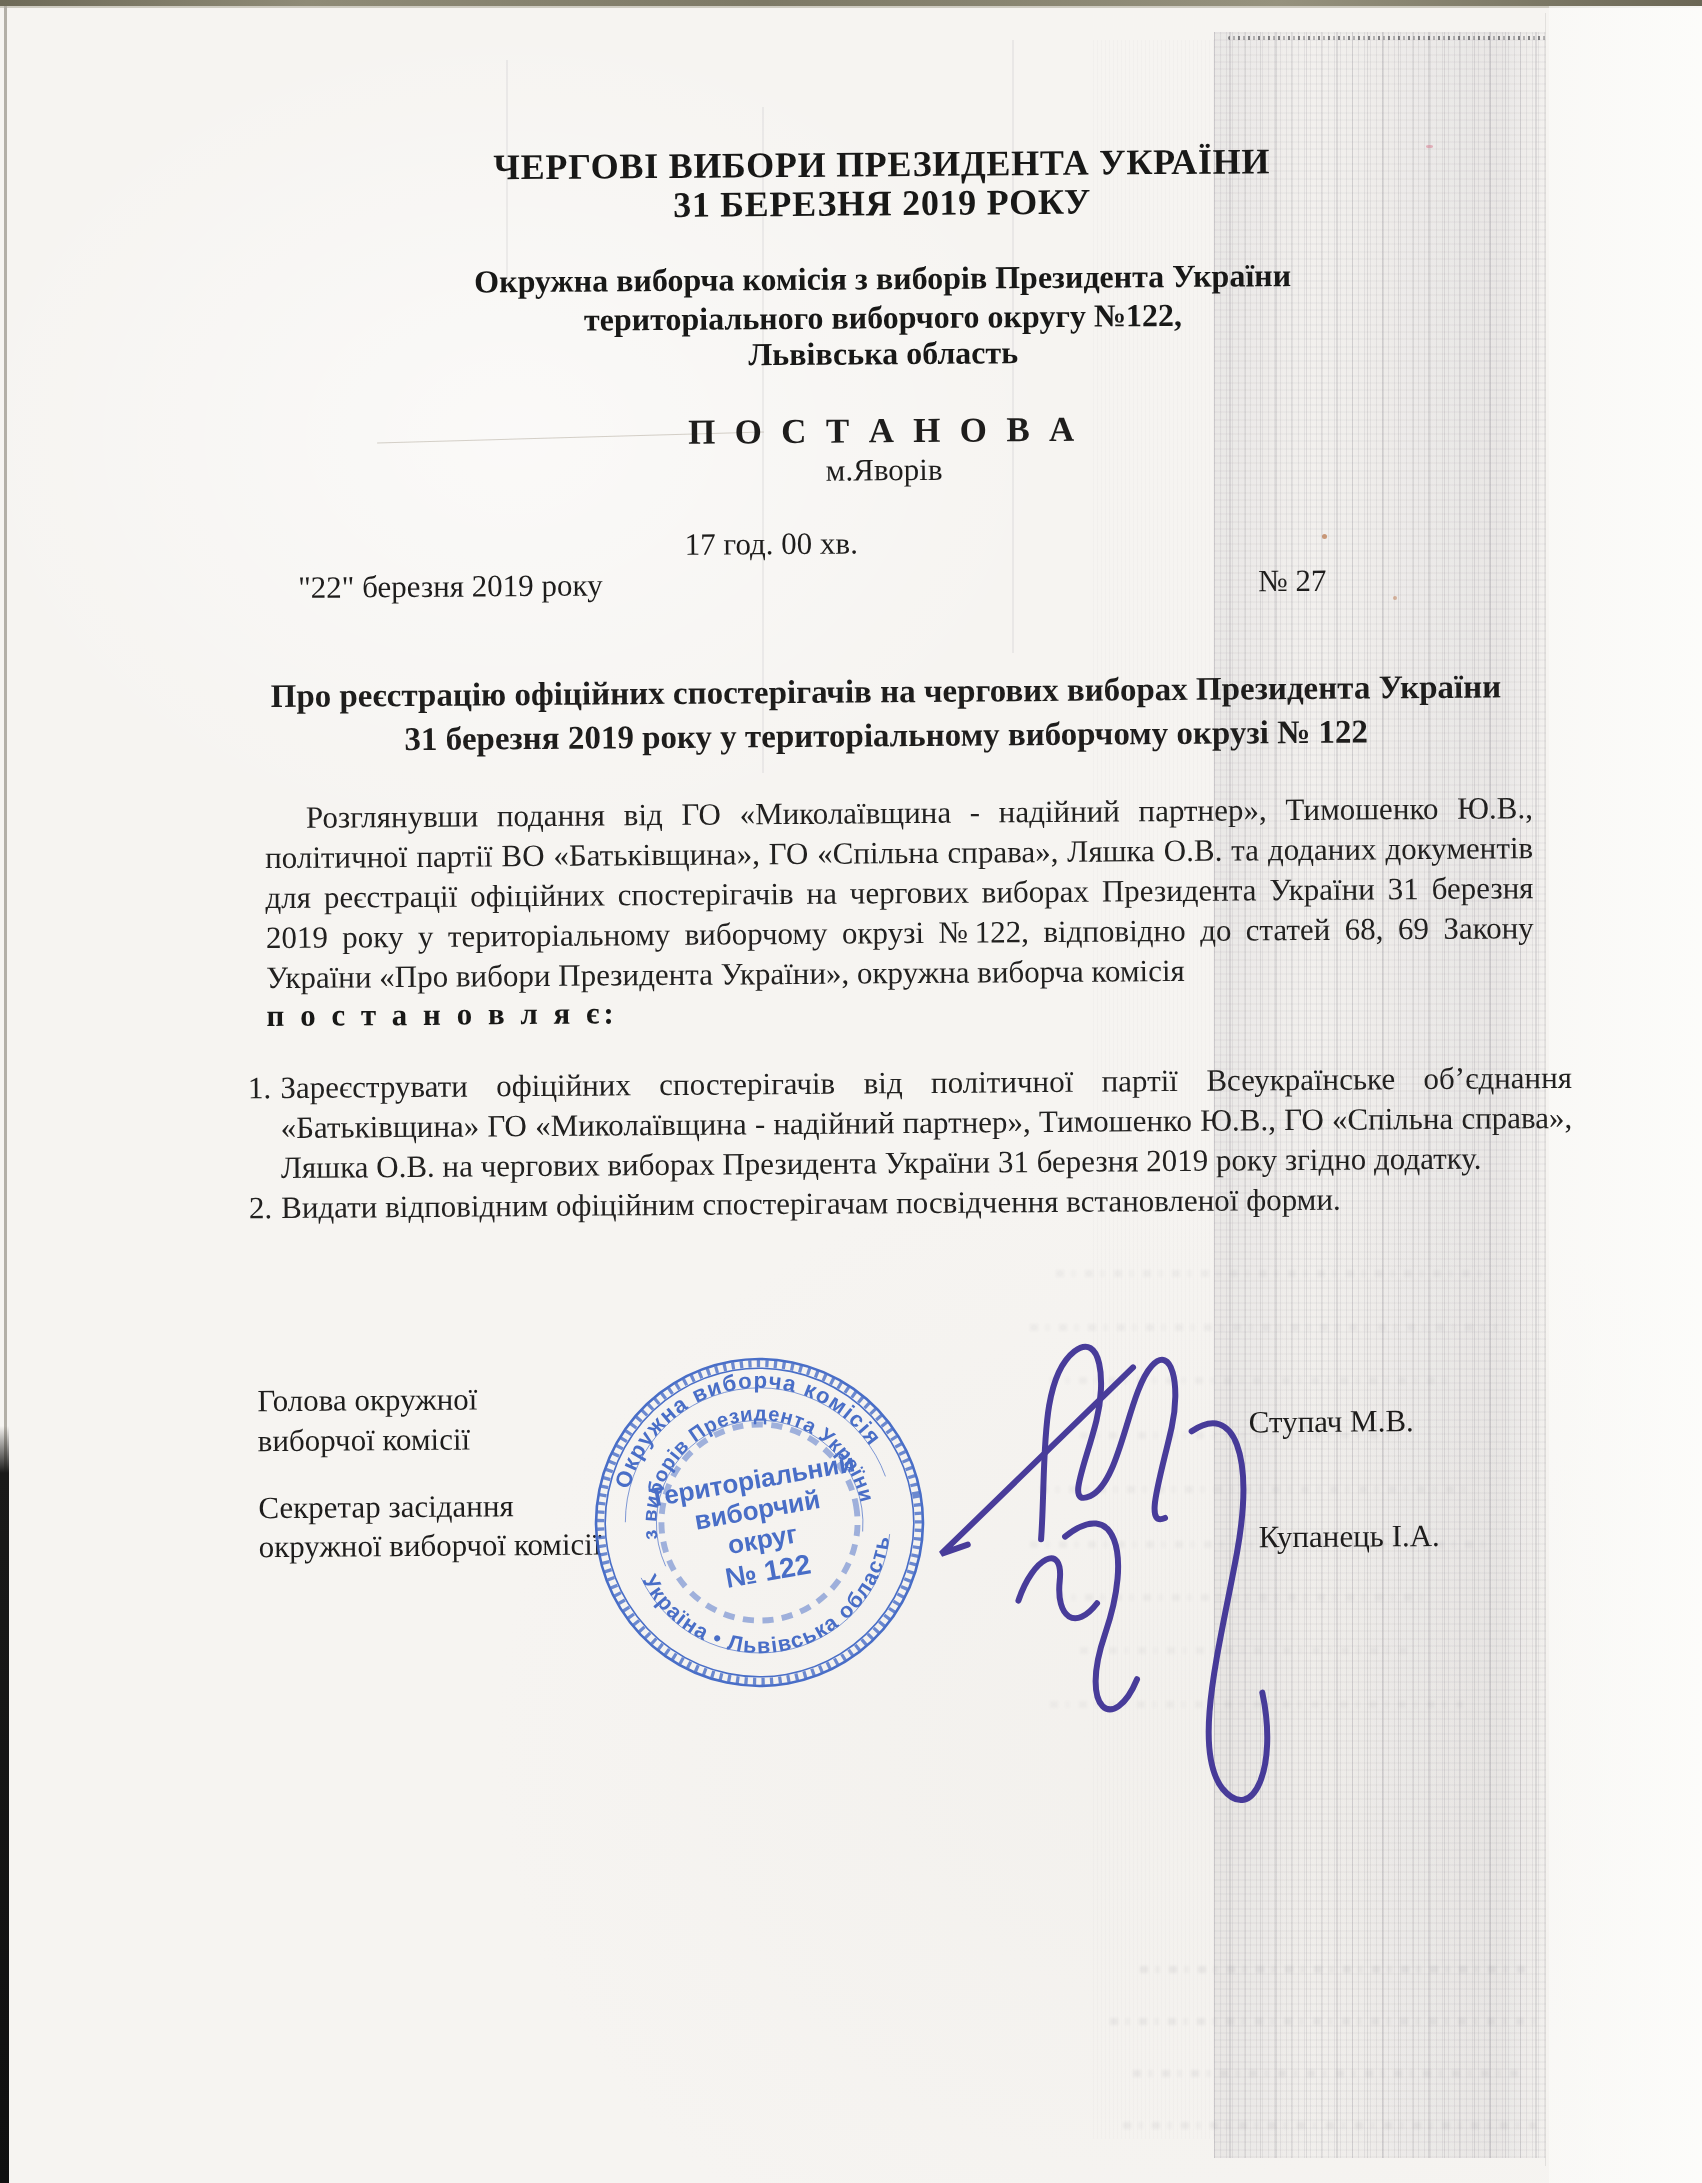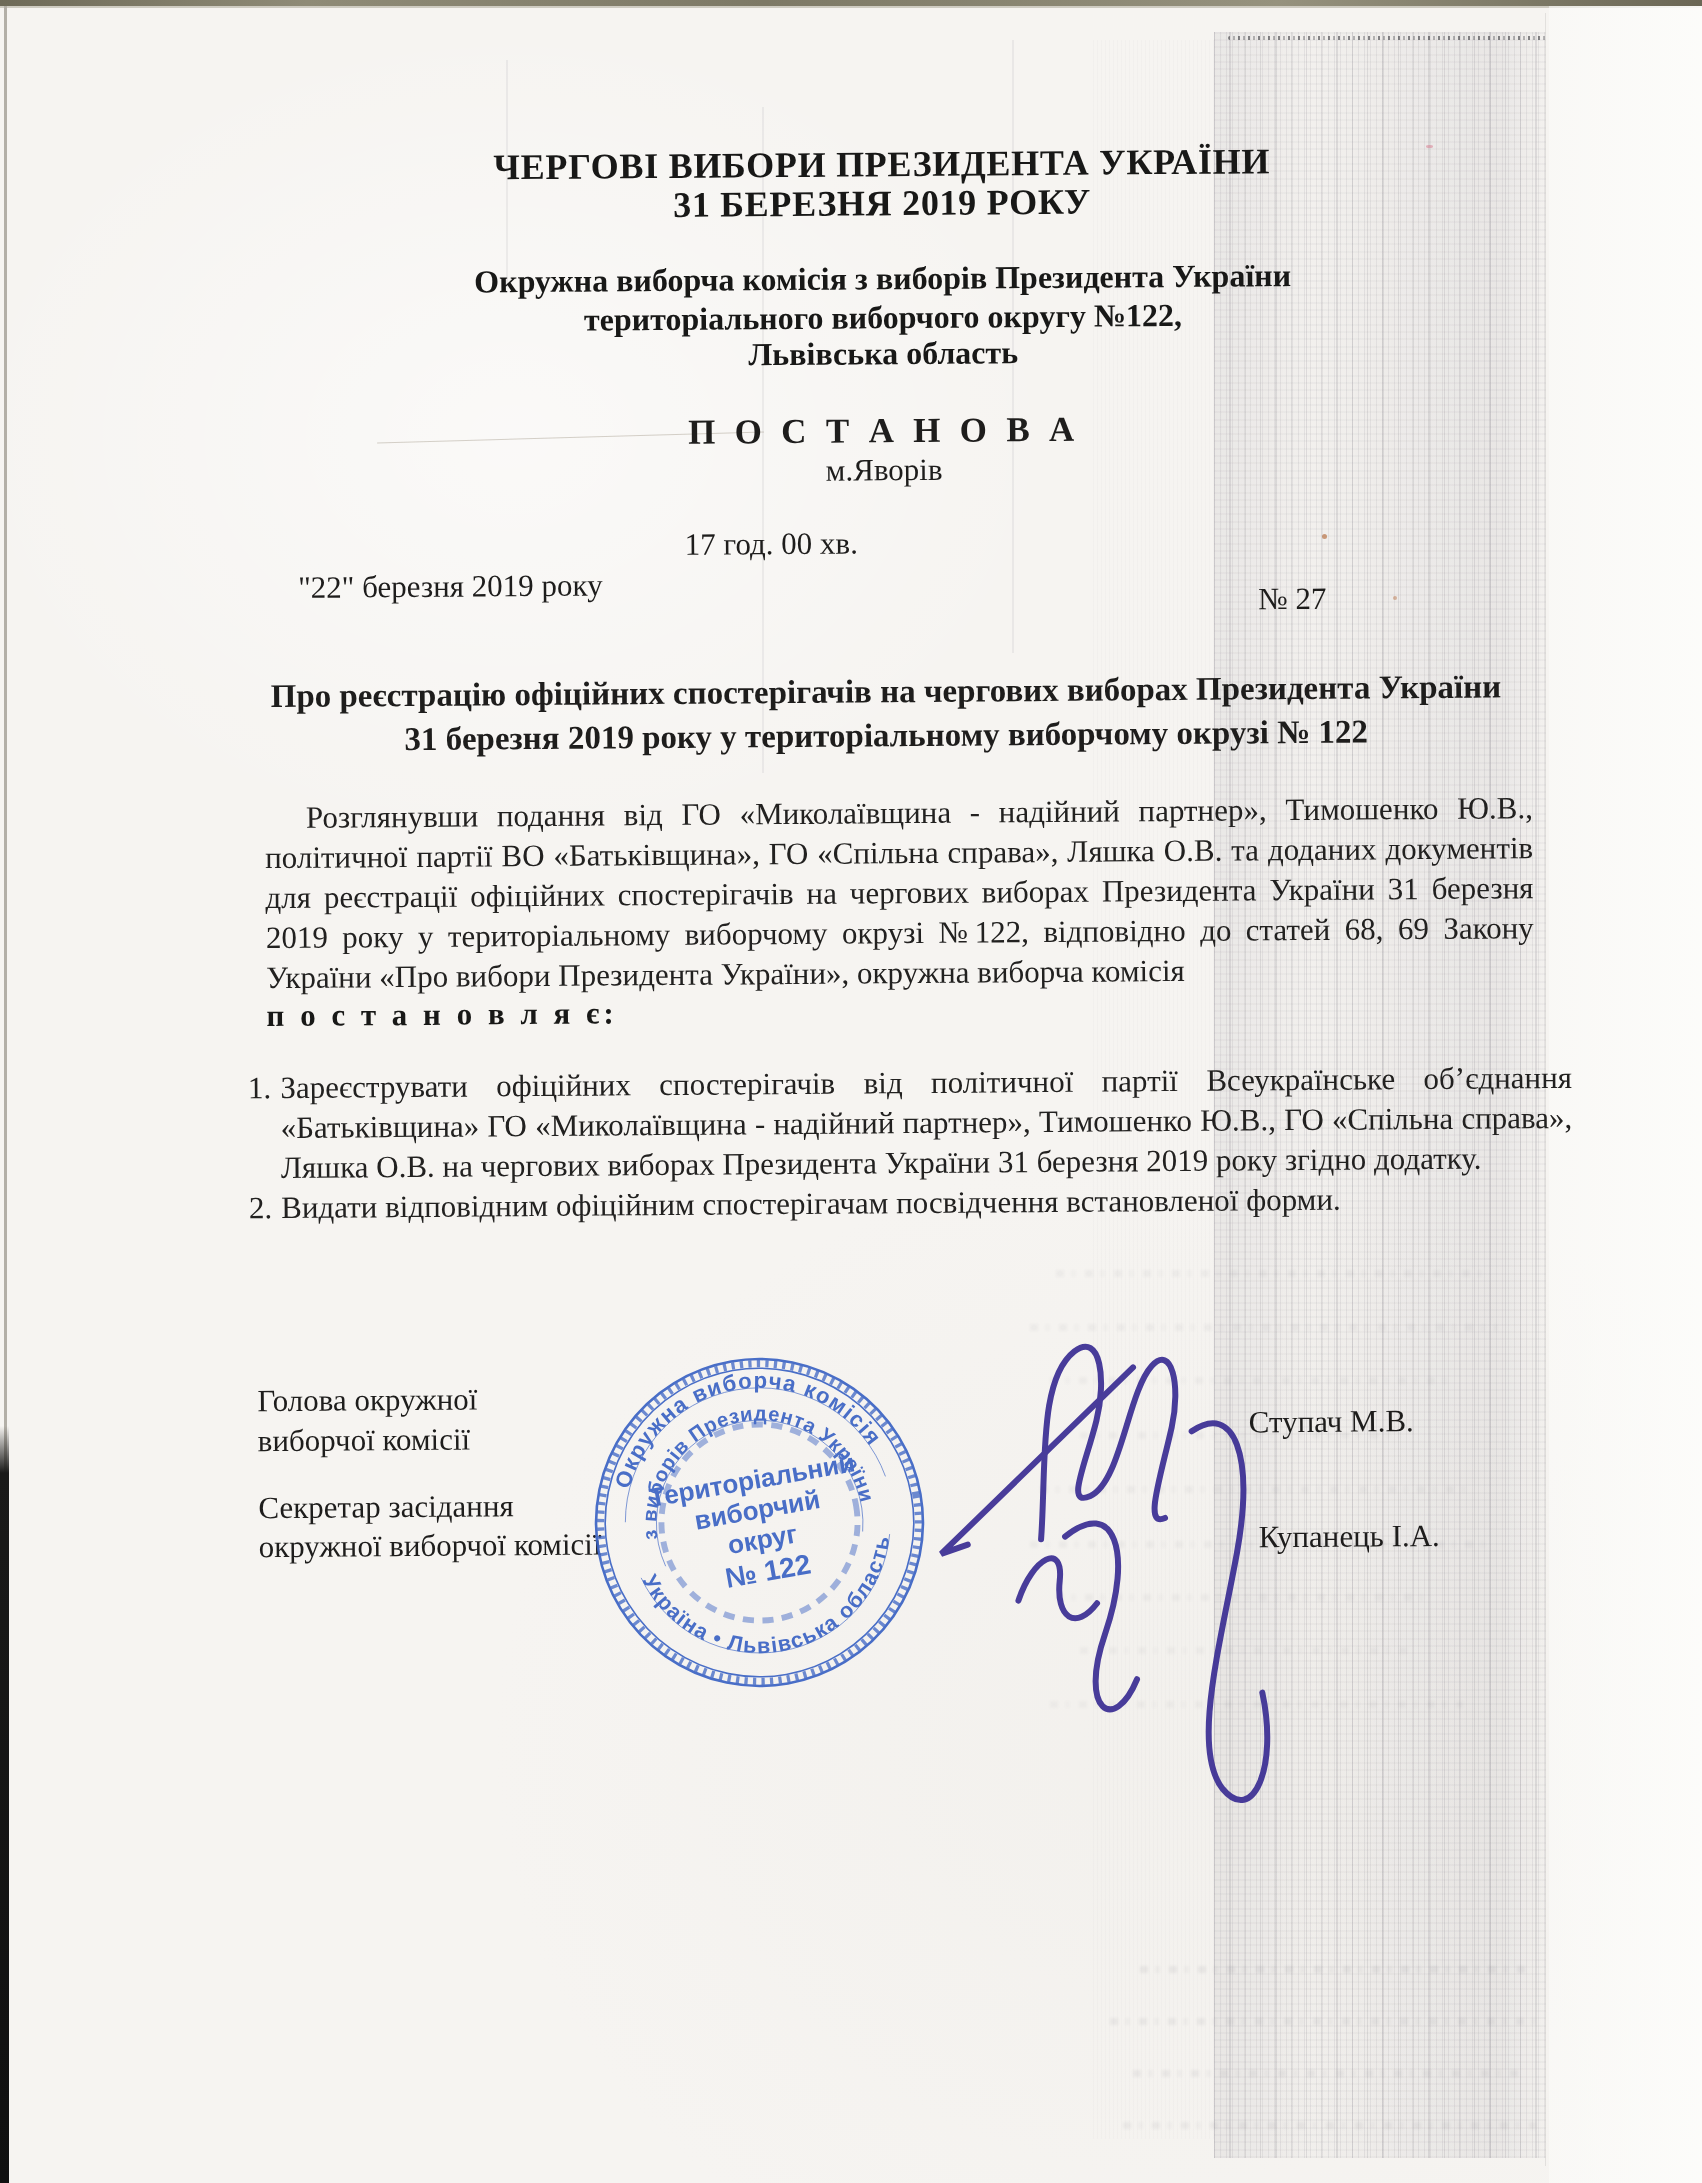--- a/index.html
+++ b/index.html
@@ -102,21 +102,21 @@
     <div class="t b org center-box" style="top:265px;">Окружна виборча комісія з виборів Президента України</div>
     <div class="t b org center-box" style="top:304px;">територіального виборчого округу №122,</div>
     <div class="t b org center-box" style="top:340px;">Львівська область</div>
 
     <div class="t b center-box spaced" style="top:416px;font-size:35px;">П О С Т А Н О В А</div>
     <div class="t fs center-box" style="top:457px;">м.Яворів</div>
 
     <div class="t fs" style="left:640px;top:530px;width:267px;text-align:center;">17 год. 00 хв.</div>
 
     <div class="t fs" style="left:300px;top:570px;">"22" березня 2019 року</div>
-    <div class="t fs" style="left:1260px;top:589px;">№ 27</div>
+    <div class="t fs" style="left:1260px;top:571px;">№ 27</div>
 
     <div class="t b center-box" style="top:678px;font-size:33px;white-space:normal;">Про реєстрацію офіційних спостерігачів на чергових виборах Президента України</div>
     <div class="t b center-box" style="top:722px;font-size:33px;white-space:normal;">31 березня 2019 року у територіальному виборчому окрузі № 122</div>
 
     <p class="para">Розглянувши подання від ГО «Миколаївщина - надійний партнер», Тимошенко Ю.В., політичної партії ВО «Батьківщина», ГО «Спільна справа», Ляшка О.В. та доданих документів для реєстрації офіційних спостерігачів на чергових виборах Президента України 31 березня 2019 року у територіальному виборчому окрузі №122, відповідно до статей 68, 69 Закону України «Про вибори Президента України», окружна виборча комісія</p>
     <div class="resolves">п о с т а н о в л я є:</div>
 
     <ol class="dlist">
       <li>Зареєструвати офіційних спостерігачів від політичної партії Всеукраїнське об’єднання «Батьківщина» ГО «Миколаївщина - надійний партнер», Тимошенко Ю.В., ГО «Спільна справа», Ляшка О.В. на чергових виборах Президента України 31 березня 2019 року згідно додатку.</li>
       <li>Видати відповідним офіційним спостерігачам посвідчення встановленої форми.</li>

